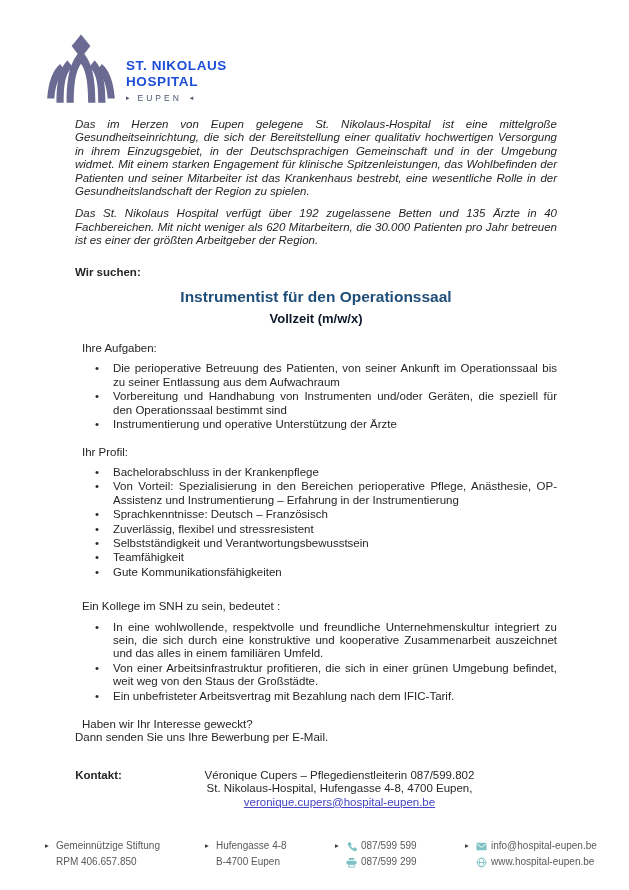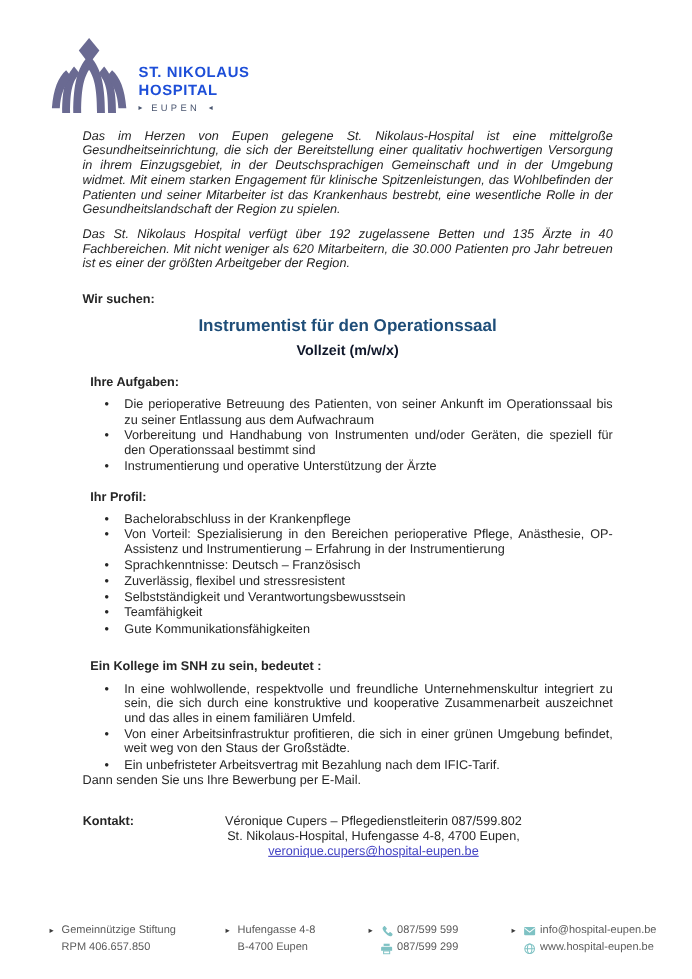--- a/index.html
+++ b/index.html
@@ -36,21 +36,21 @@
   .para + .para{margin-top:9px;}
   .bold-label{font-weight:bold;margin-top:18px;}
   .job-title{
     margin-top:9px;text-align:center;font-weight:bold;
     font-size:15.5px;line-height:18px;color:#1f4e79;
   }
   .job-subtitle{
     margin-top:5px;text-align:center;font-weight:bold;
     font-size:13px;line-height:15px;color:#0f172a;
   }
-  .section-heading{font-weight:bold;padding-left:7px;}
+  .section-heading{font-weight:normal;padding-left:7px;}
   .h-aufgaben{margin-top:16px;}
   .h-profil{margin-top:14px;}
   .h-kollege{margin-top:21px;}
   .h-interest{margin-top:15px;}
   ul.bullets{
     list-style:none;margin:7px 0 0 0;padding:0;
   }
   ul.bullets li{
     position:relative;padding-left:38px;text-align:justify;
     margin-bottom:1px;
@@ -127,20 +127,21 @@
       <li>Gute Kommunikationsfähigkeiten</li>
     </ul>
 
     <div class="section-heading h-kollege">Ein Kollege im SNH zu sein, bedeutet :</div>
     <ul class="bullets">
       <li>In eine wohlwollende, respektvolle und freundliche Unternehmenskultur integriert zu sein, die sich durch eine konstruktive und kooperative Zusammenarbeit auszeichnet und das alles in einem familiären Umfeld.</li>
       <li>Von einer Arbeitsinfrastruktur profitieren, die sich in einer grünen Umgebung befindet, weit weg von den Staus der Großstädte.</li>
       <li>Ein unbefristeter Arbeitsvertrag mit Bezahlung nach dem IFIC-Tarif.</li>
     </ul>
 
+    <div class="section-heading h-interest">Haben wir Ihr Interesse geweckt?</div>
     <div>Dann senden Sie uns Ihre Bewerbung per E-Mail.</div>
 
     <div class="contact-block">
       <div class="contact-label">Kontakt:</div>
       <div class="contact-lines">
         <div>Véronique Cupers – Pflegedienstleiterin 087/599.802</div>
         <div>St. Nikolaus-Hospital, Hufengasse 4-8, 4700 Eupen,</div>
         <div><a class="mail-link">veronique.cupers@hospital-eupen.be</a></div>
       </div>
     </div>

